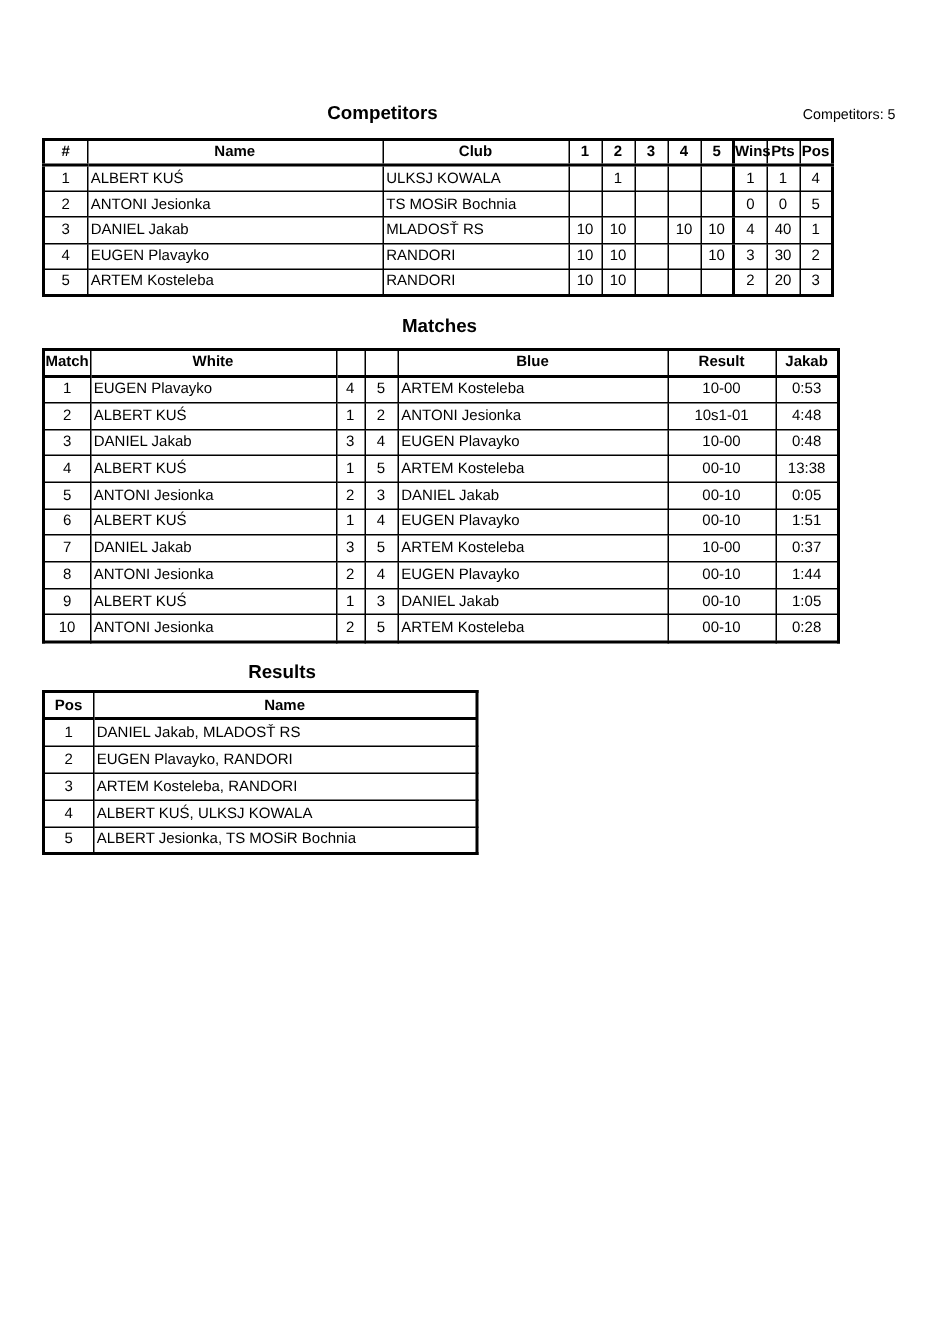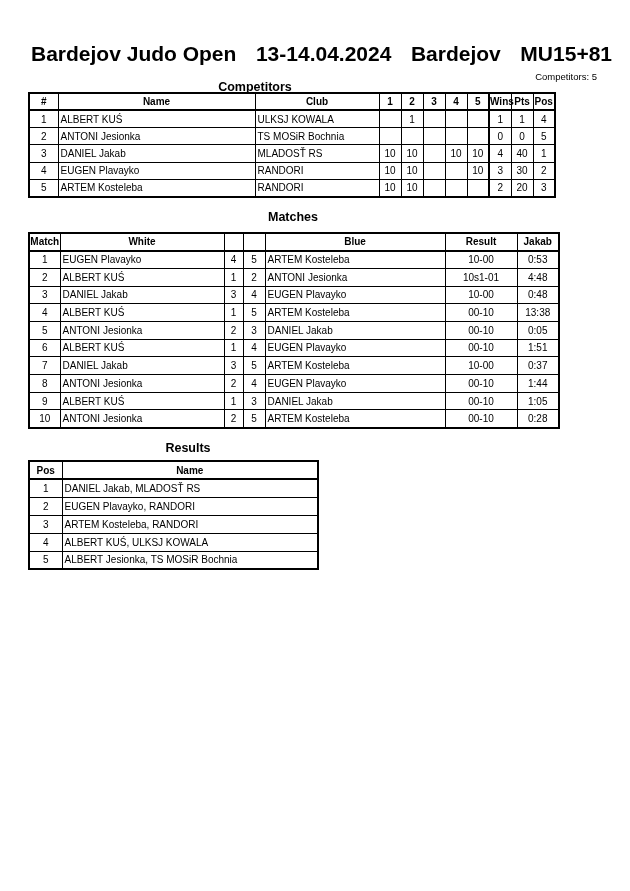--- a/index.html
+++ b/index.html
@@ -14,21 +14,21 @@
 
   .title-row {
     position: absolute; left: 31px; top: 42px; width: 581px;
     display: flex; justify-content: space-between; align-items: baseline;
     font-weight: bold; font-size: 21px; white-space: nowrap;
   }
 
   .section-heading {
     position: absolute; font-weight: bold; font-size: 12.5px; text-align: center;
   }
-  #competitors-heading { left: 0; top: 80px; width: 510px; }
+  #competitors-heading { left: 0; top: 68px; width: 510px; }
   #matches-heading     { left: 0; top: 210px; width: 586px; }
   #results-heading     { left: 16px; top: 441px; width: 344px; }
 
   #competitors-count {
     position: absolute; top: 71px; right: 33px; font-size: 9.5px; font-weight: normal;
   }
 
   table {
     position: absolute;
     border-collapse: collapse; table-layout: fixed;
@@ -53,26 +53,20 @@
   #matches-table td, #matches-table th { height: 17.7px; }
 
   #results-table { left: 28px; top: 460px; width: 289px; }
   #results-table td, #results-table th { height: 18px; }
 </style>
 </head>
 <body>
 
 <div class="page">
 
-  <div class="title-row">
-    <span>Bardejov Judo Open</span>
-    <span>13-14.04.2024</span>
-    <span>Bardejov</span>
-    <span>MU15+81</span>
-  </div>
 
   <div id="competitors-heading" class="section-heading">Competitors</div>
   <div id="competitors-count">Competitors: 5</div>
 
   <table id="competitors-table">
     <colgroup>
       <col style="width:29px">
         <col style="width:197px">
         <col style="width:124px">
       <col style="width:22px">

